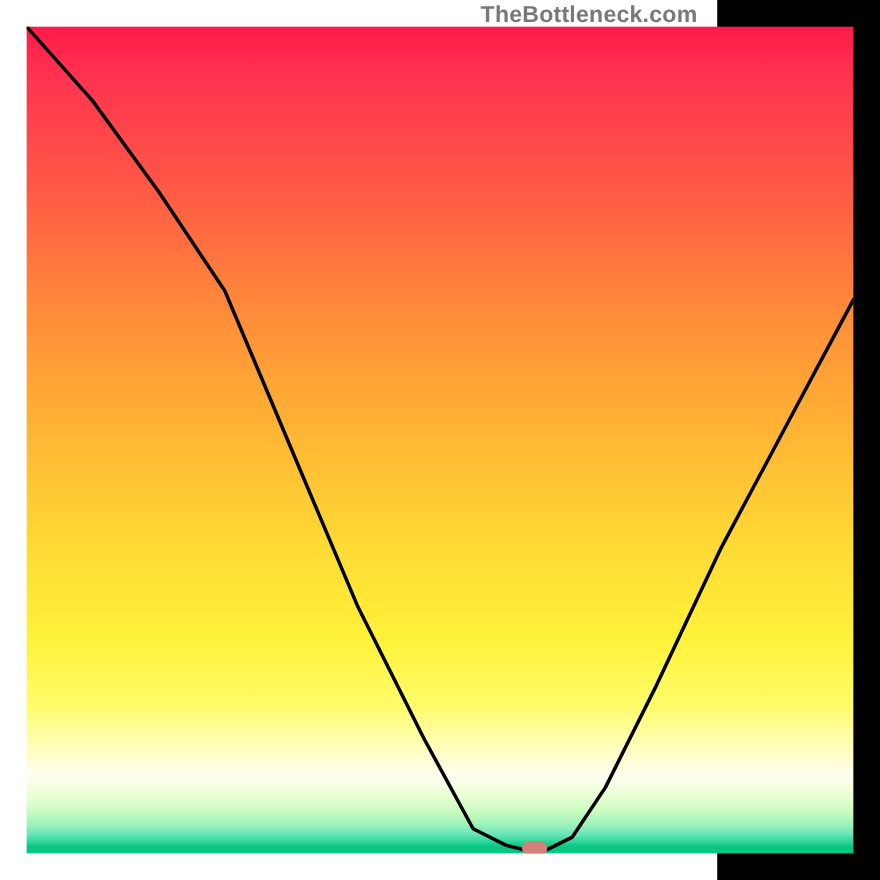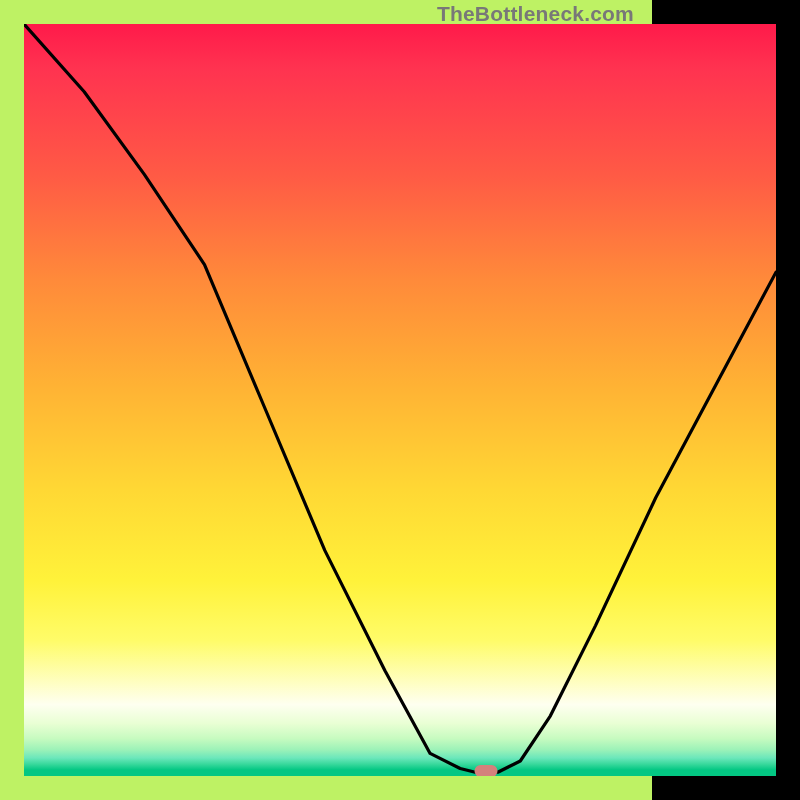--- a/index.html
+++ b/index.html
@@ -8,21 +8,21 @@
     width: 800px;
     height: 800px;
     background: #000;
     font-family: Arial, Helvetica, sans-serif;
     overflow: hidden;
   }
   .wrap {
     position: relative;
     width: 652px;
     height: 800px;
-    background: #bef264;
+    background: #ffffff;
   }
   .watermark {
     position: absolute;
     top: 2px;
     right: 18px;
     font-size: 21px;
     font-weight: 600;
     color: #787878;
     letter-spacing: 0.2px;
     z-index: 5;

